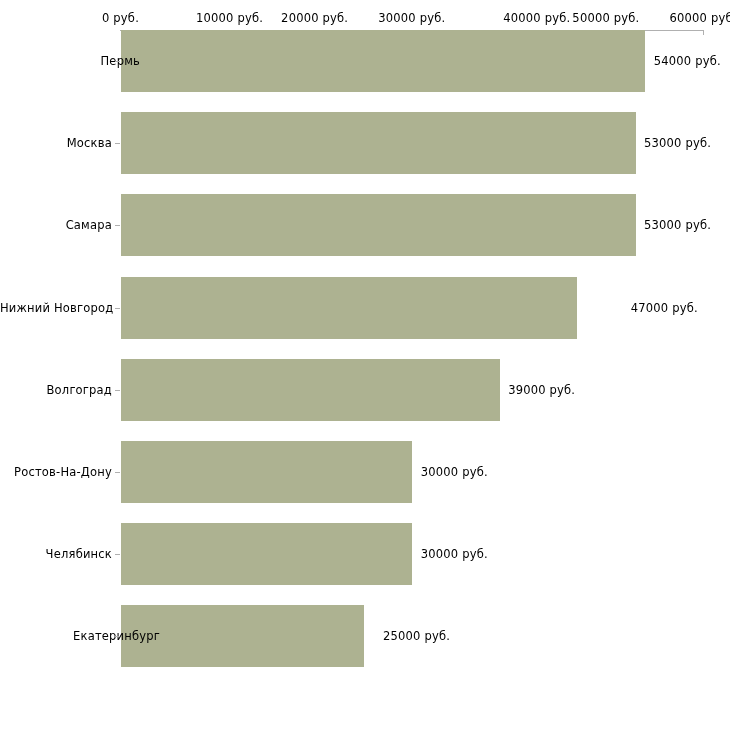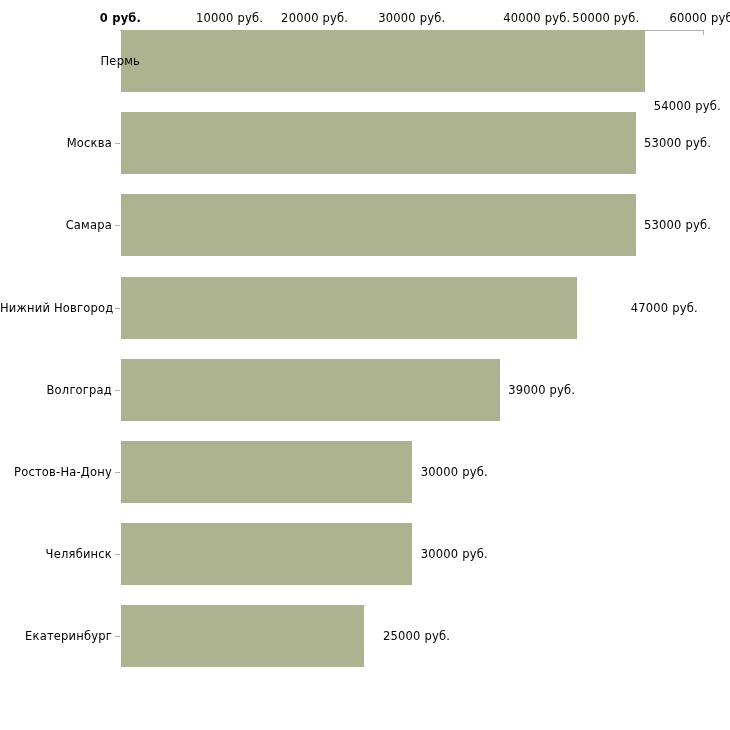--- a/index.html
+++ b/index.html
@@ -99,42 +99,42 @@
   }
 </style>
 </head>
 <body>
 
 <div id="chart-root">
 
   <div id="x-axis">
     <div class="axis-line"></div>
   <div class="tick-mark" style="left: 120.5px;"></div>
-      <div class="tick-label" style="left: 120.5px; font-weight: bold;">0 руб.</div>
+      <div class="tick-label" style="left: 120.5px;">0 руб.</div>
       <div class="tick-mark" style="left: 217.583px;"></div>
       <div class="tick-label" style="left: 217.583px; margin-left: 12px;">10000 руб.</div>
       <div class="tick-mark" style="left: 314.667px;"></div>
       <div class="tick-label" style="left: 314.667px;">20000 руб.</div>
       <div class="tick-mark" style="left: 411.75px;"></div>
       <div class="tick-label" style="left: 411.75px;">30000 руб.</div>
       <div class="tick-mark" style="left: 508.833px;"></div>
       <div class="tick-label" style="left: 508.833px; margin-left: 28px;">40000 руб.</div>
       <div class="tick-mark" style="left: 605.917px;"></div>
       <div class="tick-label" style="left: 605.917px;">50000 руб.</div>
       <div class="tick-mark" style="left: 703px;"></div>
       <div class="tick-label" style="left: 703px;">60000 руб.</div>
     </div>
 
   <div id="plot-area">
       <div class="bar-row" style="top: 30px; height: 62px;">
         <div class="bar-rect" style="width: 524.25px; background: rgb(173, 178, 145);"></div>
       </div>
       <div class="cat-label-box" style="top: 54px; margin-left: 28px;">Пермь</div>
       <div class="cat-tick" style="left: 115px; top: 61px;"></div>
-      <div class="value-label" style="left: 653.75px; top: 54px; margin-top: 45px;">54000 руб.</div>
+      <div class="value-label" style="left: 653.75px; top: 54px;">54000 руб.</div>
       <div class="bar-row" style="top: 112.2px; height: 62px;">
         <div class="bar-rect" style="width: 514.542px; background: rgb(173, 178, 145);"></div>
       </div>
       <div class="cat-label-box" style="top: 136.2px;">Москва</div>
       <div class="cat-tick" style="left: 115px; top: 143.2px;"></div>
       <div class="value-label" style="left: 644.042px; top: 136.2px;">53000 руб.</div>
       <div class="bar-row" style="top: 194.4px; height: 62px;">
         <div class="bar-rect" style="width: 514.542px; background: rgb(173, 178, 145);"></div>
       </div>
       <div class="cat-label-box" style="top: 218.4px;">Самара</div>
@@ -160,18 +160,18 @@
       <div class="value-label" style="left: 420.75px; top: 465px;">30000 руб.</div>
       <div class="bar-row" style="top: 523.2px; height: 62px;">
         <div class="bar-rect" style="width: 291.25px; background: rgb(173, 178, 145);"></div>
       </div>
       <div class="cat-label-box" style="top: 547.2px;">Челябинск</div>
       <div class="cat-tick" style="left: 115px; top: 554.2px;"></div>
       <div class="value-label" style="left: 420.75px; top: 547.2px;">30000 руб.</div>
       <div class="bar-row" style="top: 605.4px; height: 62px;">
         <div class="bar-rect" style="width: 242.708px; background: rgb(173, 178, 145);"></div>
       </div>
-      <div class="cat-label-box" style="top: 629.4px;">Екатеринбург</div>
+      <div class="cat-label-box" style="top: 629.4px; margin-left: 48px;">Екатеринбург</div>
       <div class="cat-tick" style="left: 115px; top: 636.4px;"></div>
       <div class="value-label" style="left: 383px; top: 629.4px;">25000 руб.</div>
     </div>
 
 </div>
 
 </body></html>

